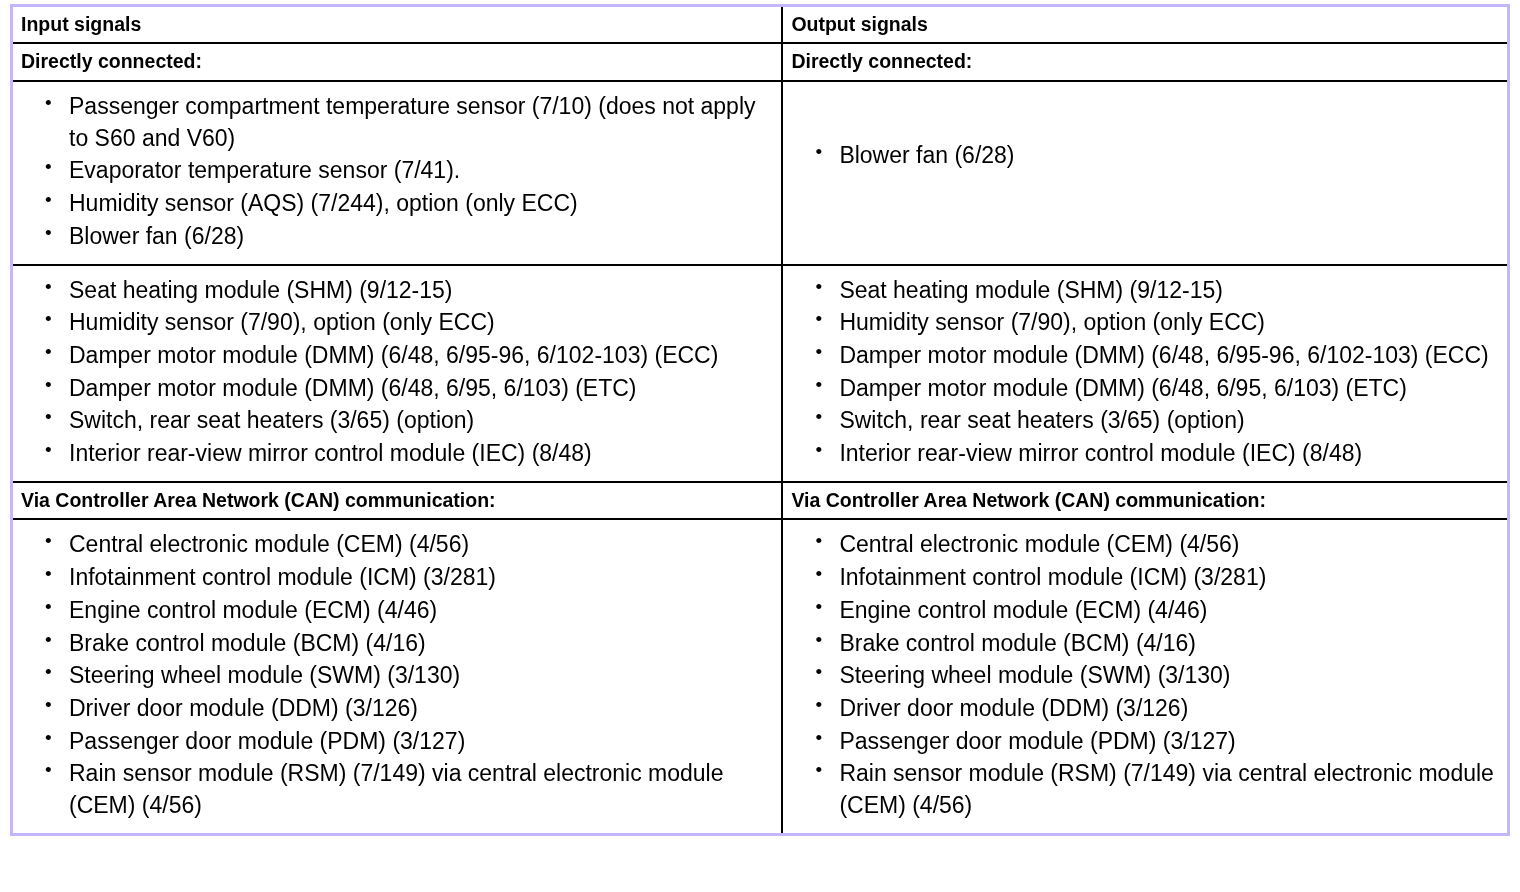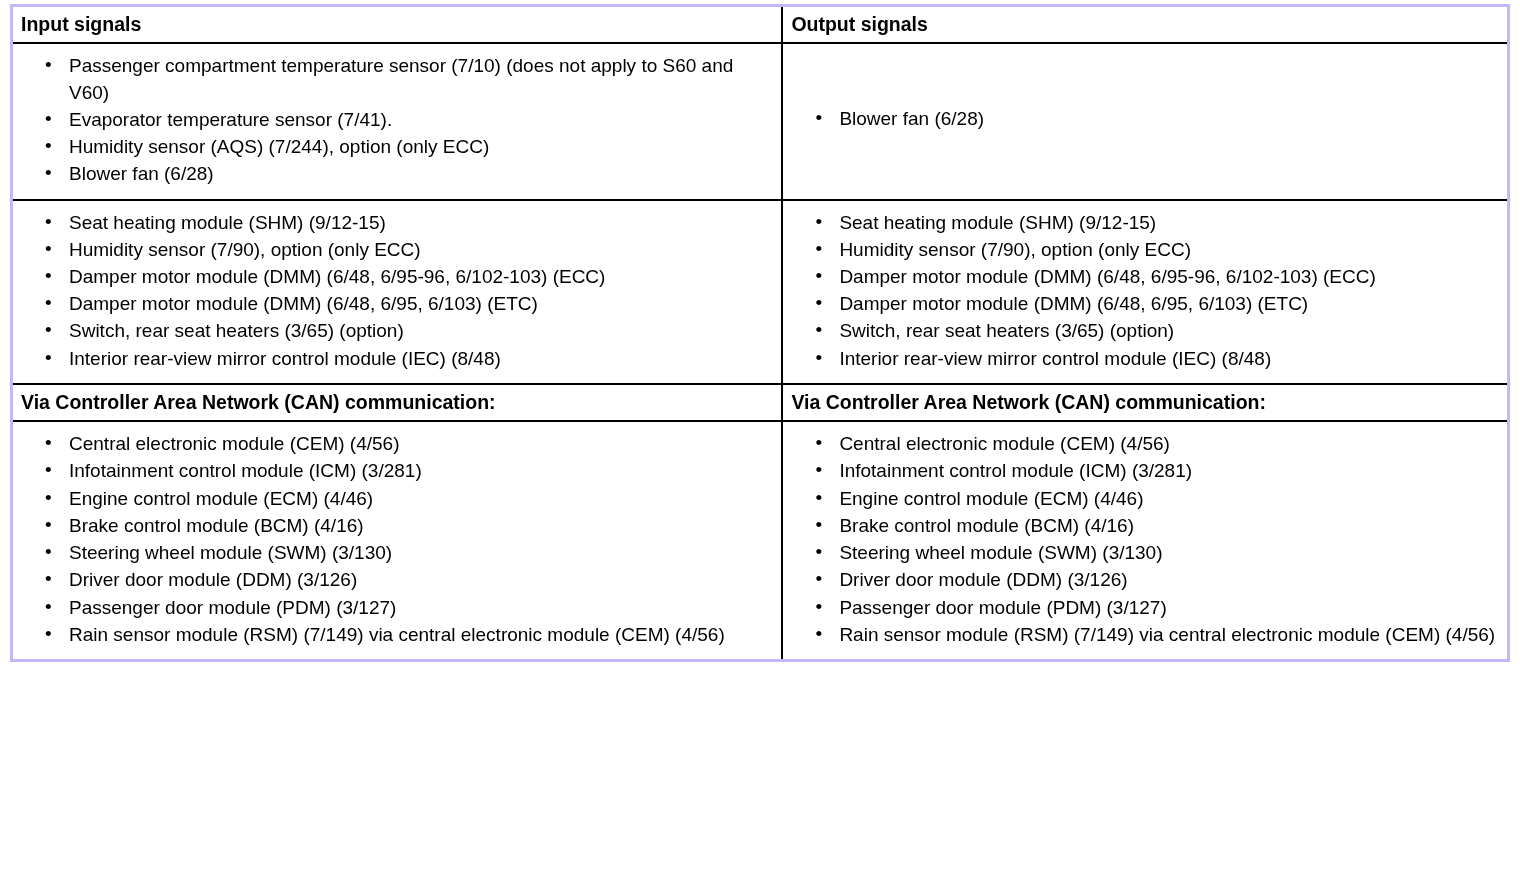--- a/index.html
+++ b/index.html
@@ -42,21 +42,21 @@
   .sub-hdr {
     font-size: 19.5px;
     font-weight: bold;
     padding: 6px 8px 7px 8px;
     line-height: 1.15;
   }
   ul.items {
     list-style: none;
     margin: 0;
     padding: 9px 10px 10px 10px;
-    font-size: 19px;
+    font-size: 23px;
     line-height: 1.38;
   }
   ul.items li {
     position: relative;
     padding-left: 46px;
     margin: 0 0 1px 0;
   }
   ul.items li::before {
     content: "\2022";
     position: absolute;
@@ -85,20 +85,28 @@
     <tbody>
       <tr>
         <td class="col-left">
           <div class="hdr">Input signals</div>
         </td>
         <td class="col-right">
           <div class="hdr">Output signals</div>
         </td>
       </tr>
 
+      <tr>
+        <td class="col-left">
+          <div class="sub-hdr">Directly connected:</div>
+        </td>
+        <td class="col-right">
+          <div class="sub-hdr">Directly connected:</div>
+        </td>
+      </tr>
 
       <tr>
         <td class="col-left">
           <ul class="items">
             <li><span>Passenger compartment temperature sensor (7/10) (does not apply to S60 and V60)</span></li>
             <li><span>Evaporator temperature sensor (7/41).</span></li>
             <li><span>Humidity sensor (AQS) (7/244), option (only ECC)</span></li>
             <li><span>Blower fan (6/28)</span></li>
           </ul>
         </td>

